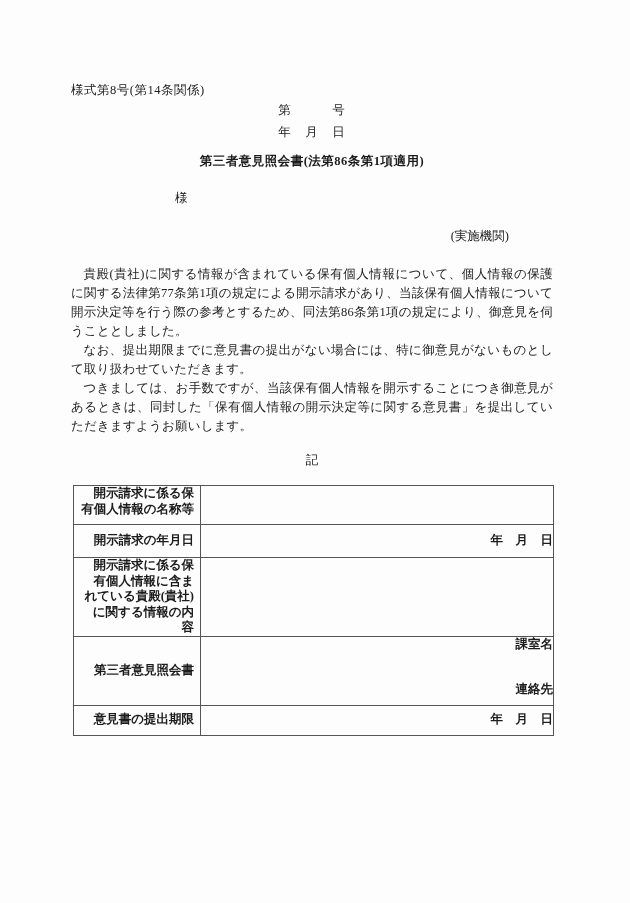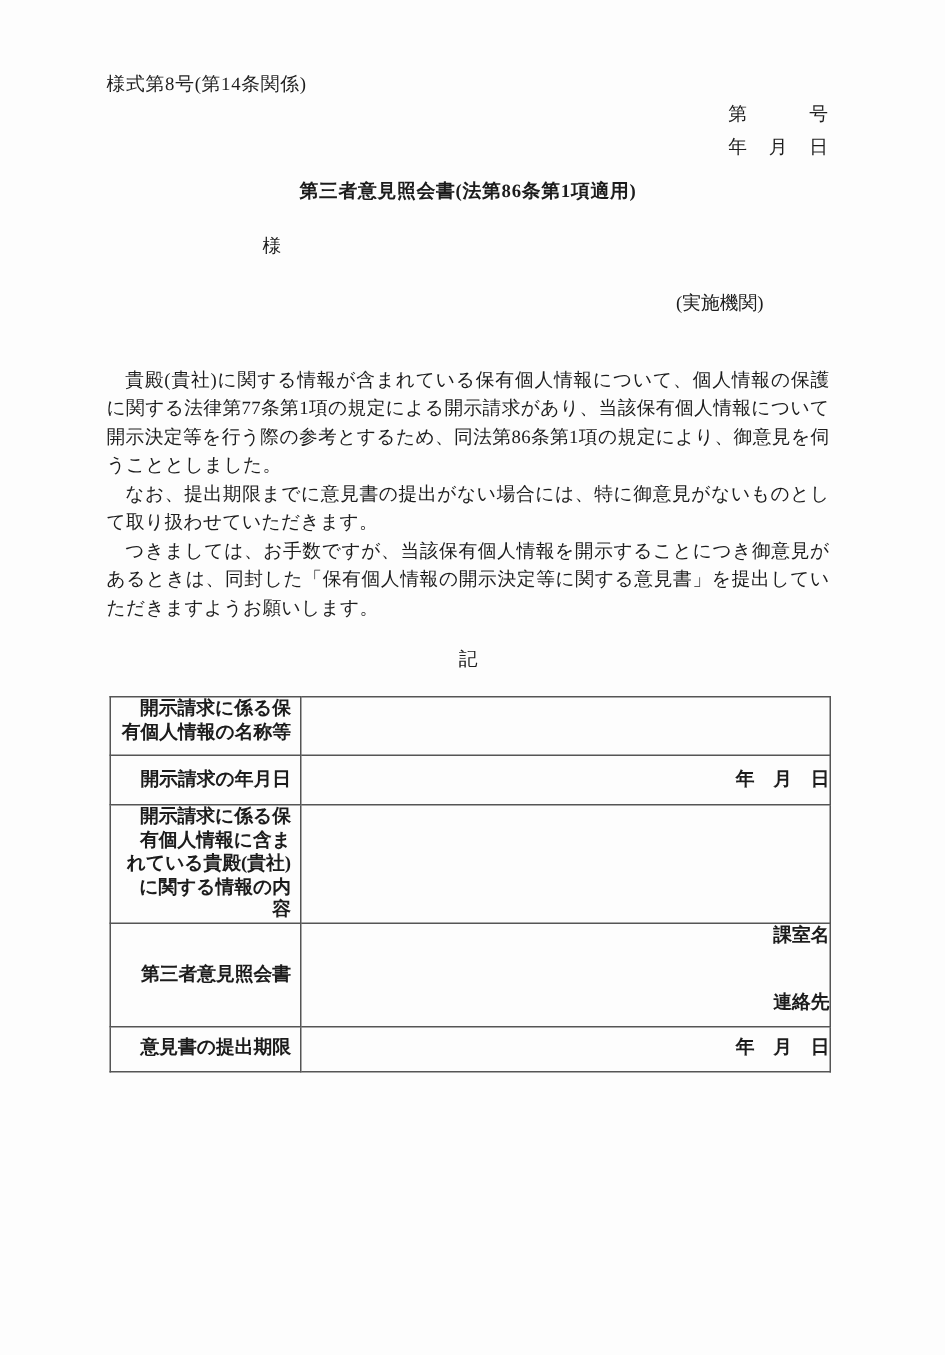--- a/index.html
+++ b/index.html
@@ -9,29 +9,29 @@
   }
   .page {
     position: relative;
     width: 630px;
     height: 903px;
     background: #fdfdfd;
     color: #1c1c1c;
     font-family: "Liberation Serif", "DejaVu Serif", serif;
     font-size: 12.5px;
     box-sizing: border-box;
-    padding: 48px 77px 0 71px;
+    padding: 82px 77px 0 71px;
     overflow: hidden;
   }
   .form-number {
     line-height: 16px;
     letter-spacing: 0.5px;
   }
   .doc-number-block {
-    text-align: right;
+    text-align: center;
     margin-top: 1px;
   }
   .doc-number-block div {
     line-height: 22px;
     letter-spacing: 1px;
   }
   .title {
     margin: 10px 0 0 0;
     font-size: 12.5px;
     font-weight: bold;
@@ -44,21 +44,21 @@
     padding-left: 104px;
     line-height: 16px;
   }
   .issuer {
     margin-top: 22px;
     text-align: right;
     padding-right: 44px;
     line-height: 16px;
   }
   .body-text {
-    margin-top: 34px;
+    margin-top: 21px;
   }
   .body-text p {
     margin: 0;
     text-indent: 1em;
     text-align: justify;
     line-height: 19px;
     letter-spacing: 0.2px;
   }
   .ki-marker {
     margin-top: 16px;

